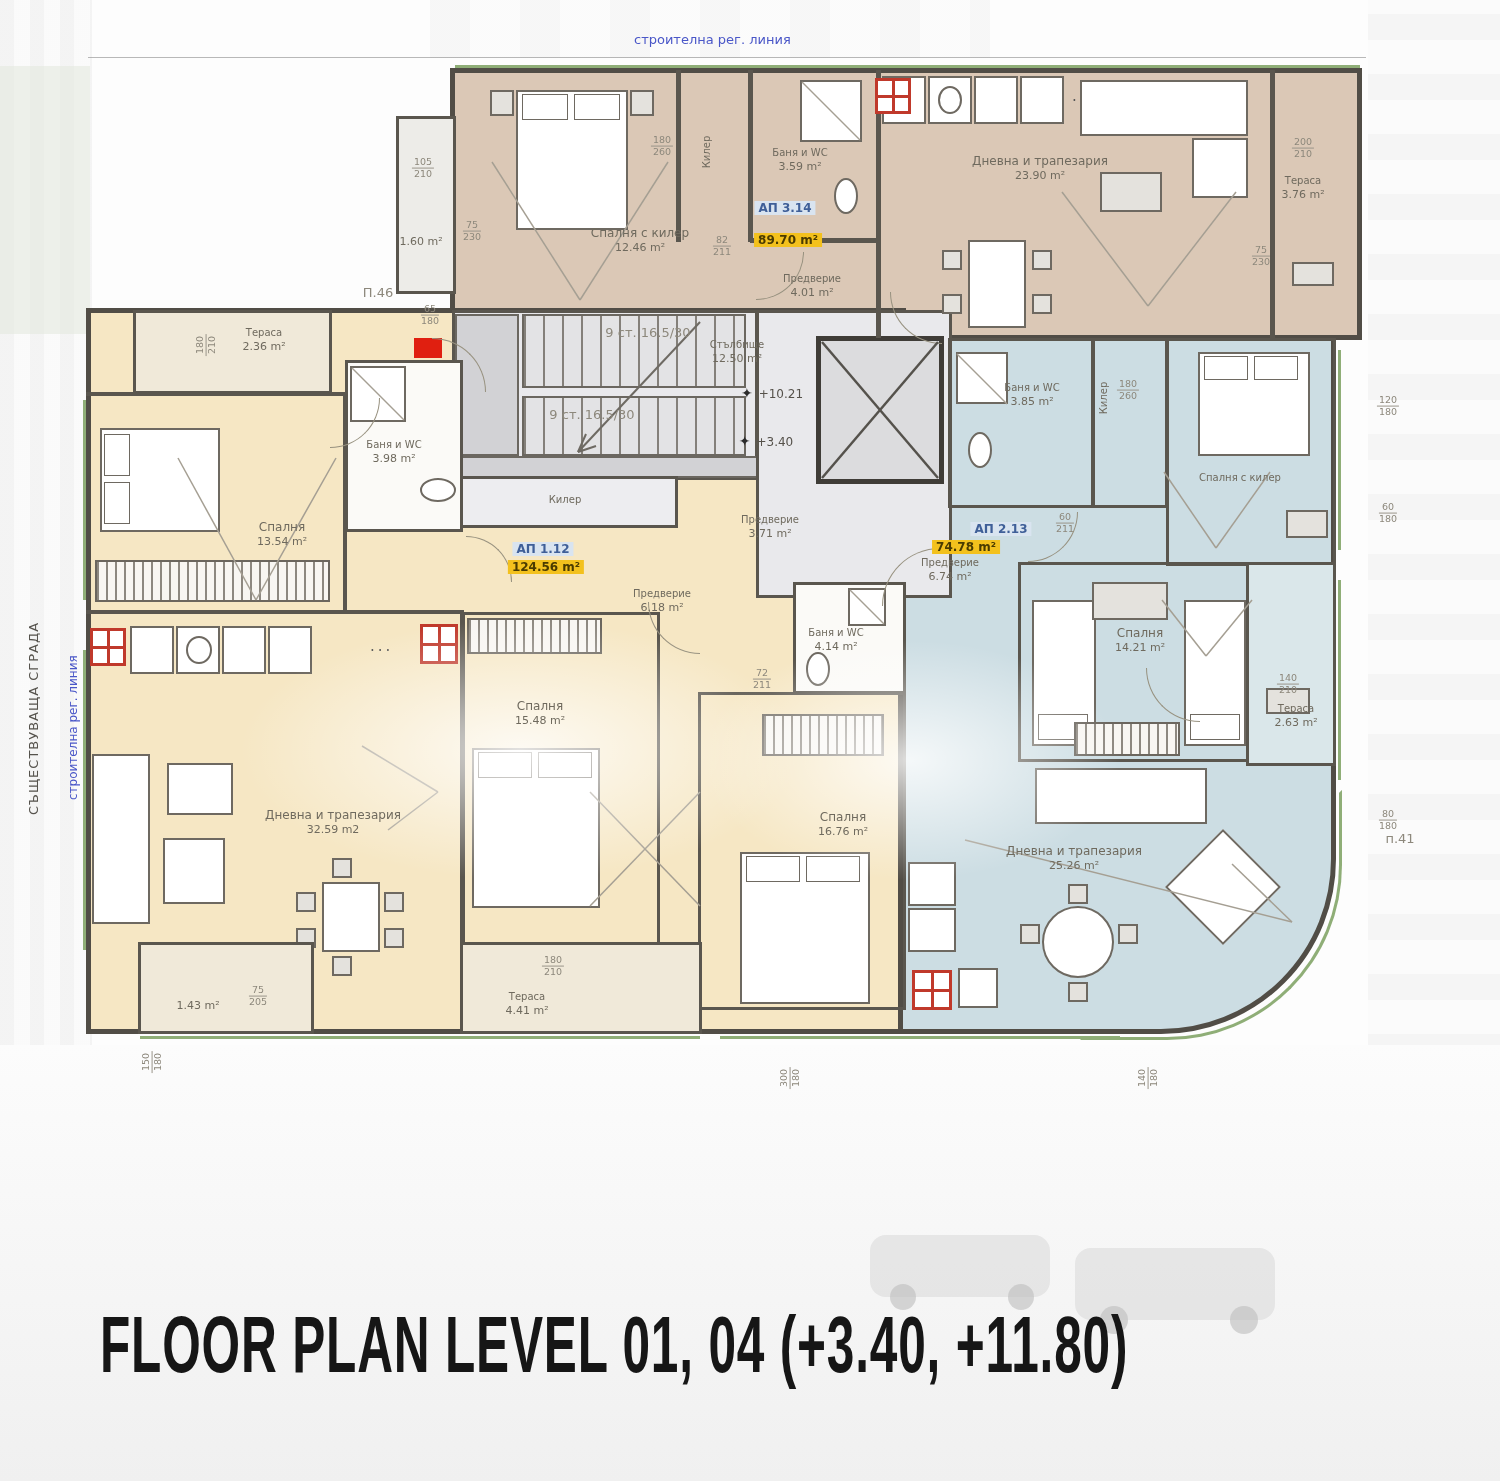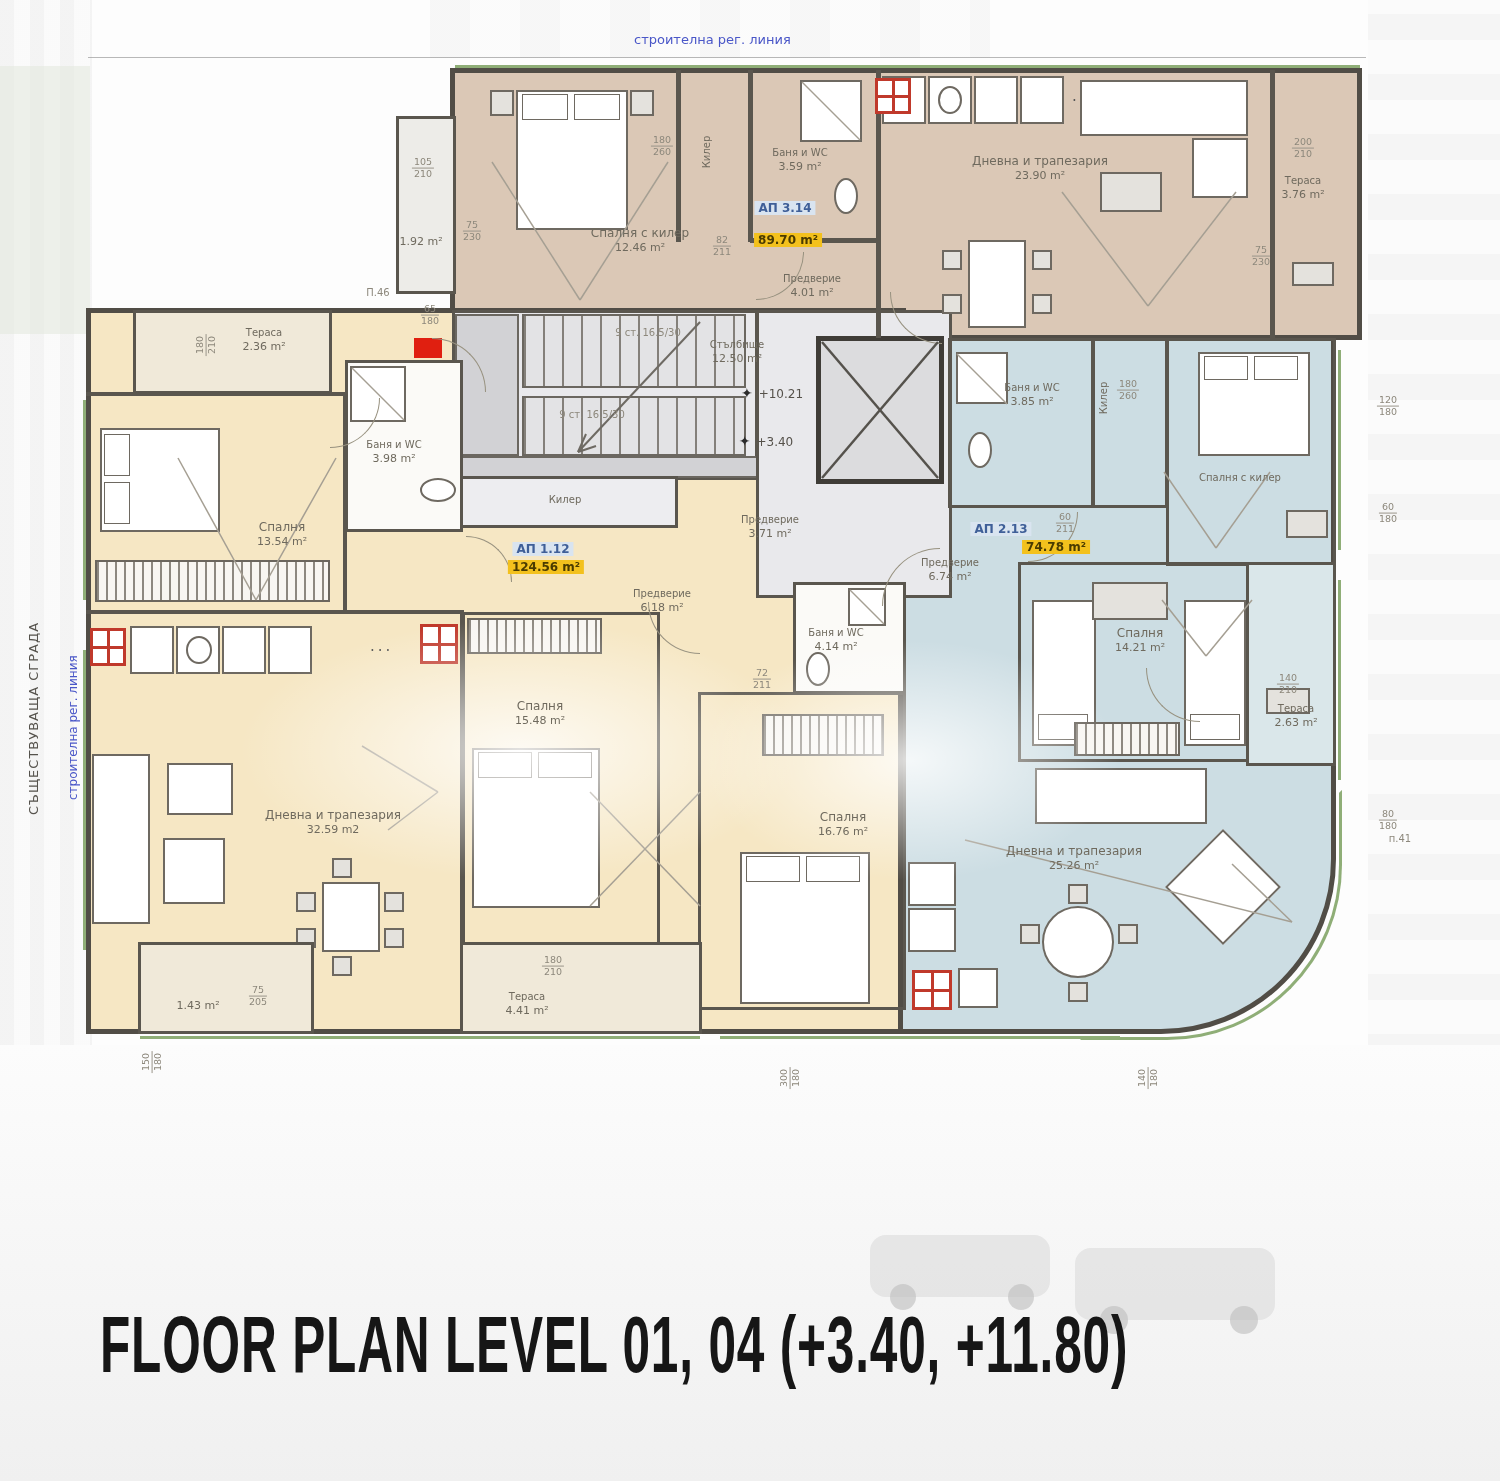--- a/index.html
+++ b/index.html
@@ -54,21 +54,21 @@
   .vert{transform:translate(-50%,-50%) rotate(-90deg)}
   .dim{position:absolute;transform:translate(-50%,-50%);text-align:center;color:#8d887c;
        font-size:9.5px;line-height:1.15}
   .dim span{display:block}
   .dim span:first-child{border-bottom:1px solid #9a958a;padding:0 2px}
   .dim.rot{transform:translate(-50%,-50%) rotate(-90deg)}
   .aptid{position:absolute;transform:translate(-50%,-50%);background:#d9e4f0;color:#3f5f98;
          font-size:12px;font-weight:bold;padding:0 4px;white-space:nowrap}
   .aptarea{position:absolute;transform:translate(-50%,-50%);background:#f3c11d;color:#4a3b00;
            font-size:12px;font-weight:bold;padding:0 4px;white-space:nowrap}
-  .note{position:absolute;transform:translate(-50%,-50%);color:#8d887c;font-size:10px;white-space:nowrap}
+  .note{position:absolute;transform:translate(-50%,-50%);color:#8d887c;font-size:13px;white-space:nowrap}
   .lvl{position:absolute;transform:translate(-50%,-50%);color:#55514a;font-size:12px;white-space:nowrap}
   .lvl .star{font-size:14px;color:#2b2b2b;margin-right:6px}
   .regtop{position:absolute;color:#4a57c8;font-size:13px;white-space:nowrap}
   .regleft{position:absolute;color:#4a57c8;font-size:12px;white-space:nowrap;
            transform:rotate(-90deg);transform-origin:left top}
   .exist{position:absolute;color:#55524c;font-size:13px;letter-spacing:1px;white-space:nowrap;
          transform:rotate(-90deg);transform-origin:left top}
   .topline{position:absolute;left:88px;top:57px;width:1278px;height:1px;background:#9a9a9a;opacity:.7}
   .dots{position:absolute;color:#555;font-size:15px;letter-spacing:3px}
   .title{position:absolute;left:100px;top:1298px;font-family:"Liberation Sans",sans-serif;
@@ -296,21 +296,21 @@
   </div>
   <div class="lbl" style="left:1040px;top:168px">
     <div>Дневна и трапезария</div>
     <div class="a">23.90 m²</div>
   </div>
   <div class="lbl sm" style="left:1303px;top:188px">
     <div>Тераса</div>
     <div class="a">3.76 m²</div>
   </div>
   <div class="lbl sm" style="left:421px;top:242px">
-    <div class="a">1.92 m²</div>
+    <div class="a">1.60 m²</div>
   </div>
   <div class="lbl sm vert" style="left:707px;top:152px">
     <div>Килер</div>
   </div>
   <div class="aptid" style="left:785px;top:208px">АП 3.14</div>
   <div class="aptarea" style="left:788px;top:240px">89.70 m²</div>
 
   <div class="lbl sm" style="left:737px;top:352px">
     <div>Стълбище</div>
     <div class="a">12.50 m²</div>
@@ -375,21 +375,21 @@
     <div>Баня и WC</div>
     <div class="a">3.85 m²</div>
   </div>
   <div class="lbl sm vert" style="left:1104px;top:398px">
     <div>Килер</div>
   </div>
   <div class="lbl sm" style="left:1240px;top:478px">
     <div>Спалня с килер</div>
   </div>
   <div class="aptid" style="left:1001px;top:529px">АП 2.13</div>
-  <div class="aptarea" style="left:1056px;top:547px">74.78 m²</div>
+  <div class="aptarea" style="left:966px;top:547px">74.78 m²</div>
   <div class="lbl sm" style="left:950px;top:570px">
     <div>Предверие</div>
     <div class="a">6.74 m²</div>
   </div>
   <div class="lbl" style="left:1140px;top:640px">
     <div>Спалня</div>
     <div class="a">14.21 m²</div>
   </div>
   <div class="lbl sm" style="left:1296px;top:716px">
     <div>Тераса</div>

